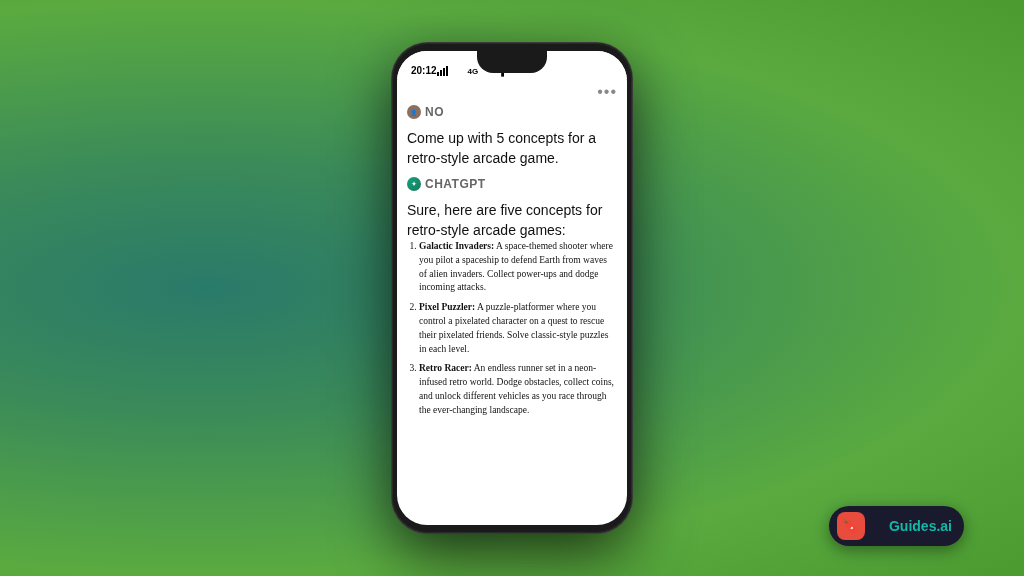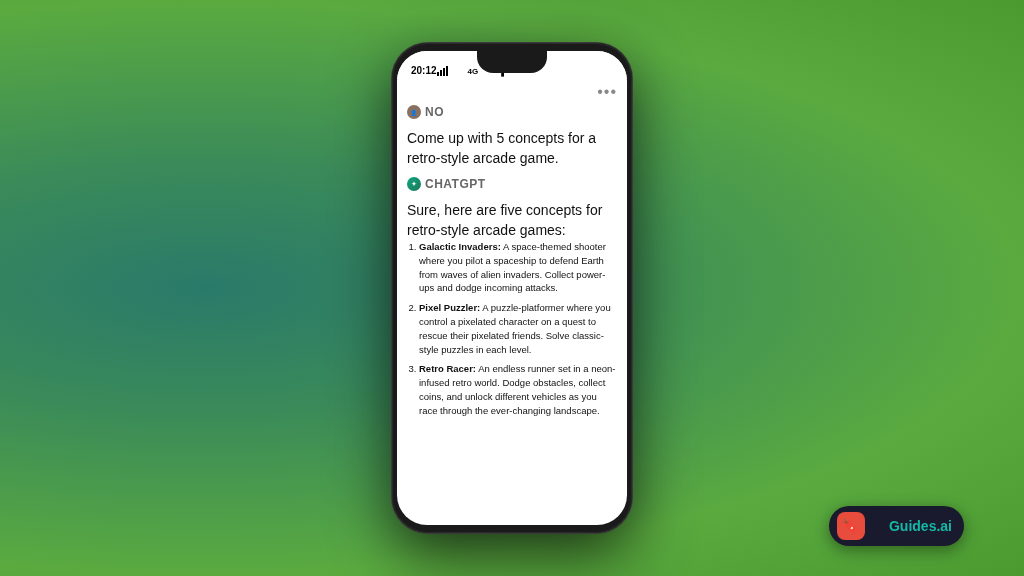--- a/index.html
+++ b/index.html
@@ -164,20 +164,21 @@
     .numbered-list {
       padding-left: 12px;
       list-style: decimal;
     }
 
     .numbered-list li {
       font-size: 9.5px;
       line-height: 1.45;
       color: #111;
       margin-bottom: 6px;
+      font-family: Liberation Serif, serif;
     }
 
     
     .input-area {
       padding: 6px 8px 10px;
       display: flex;
       align-items: center;
       gap: 5px;
       border-top: 1px solid #e8e8e8;
       background: #fff;

